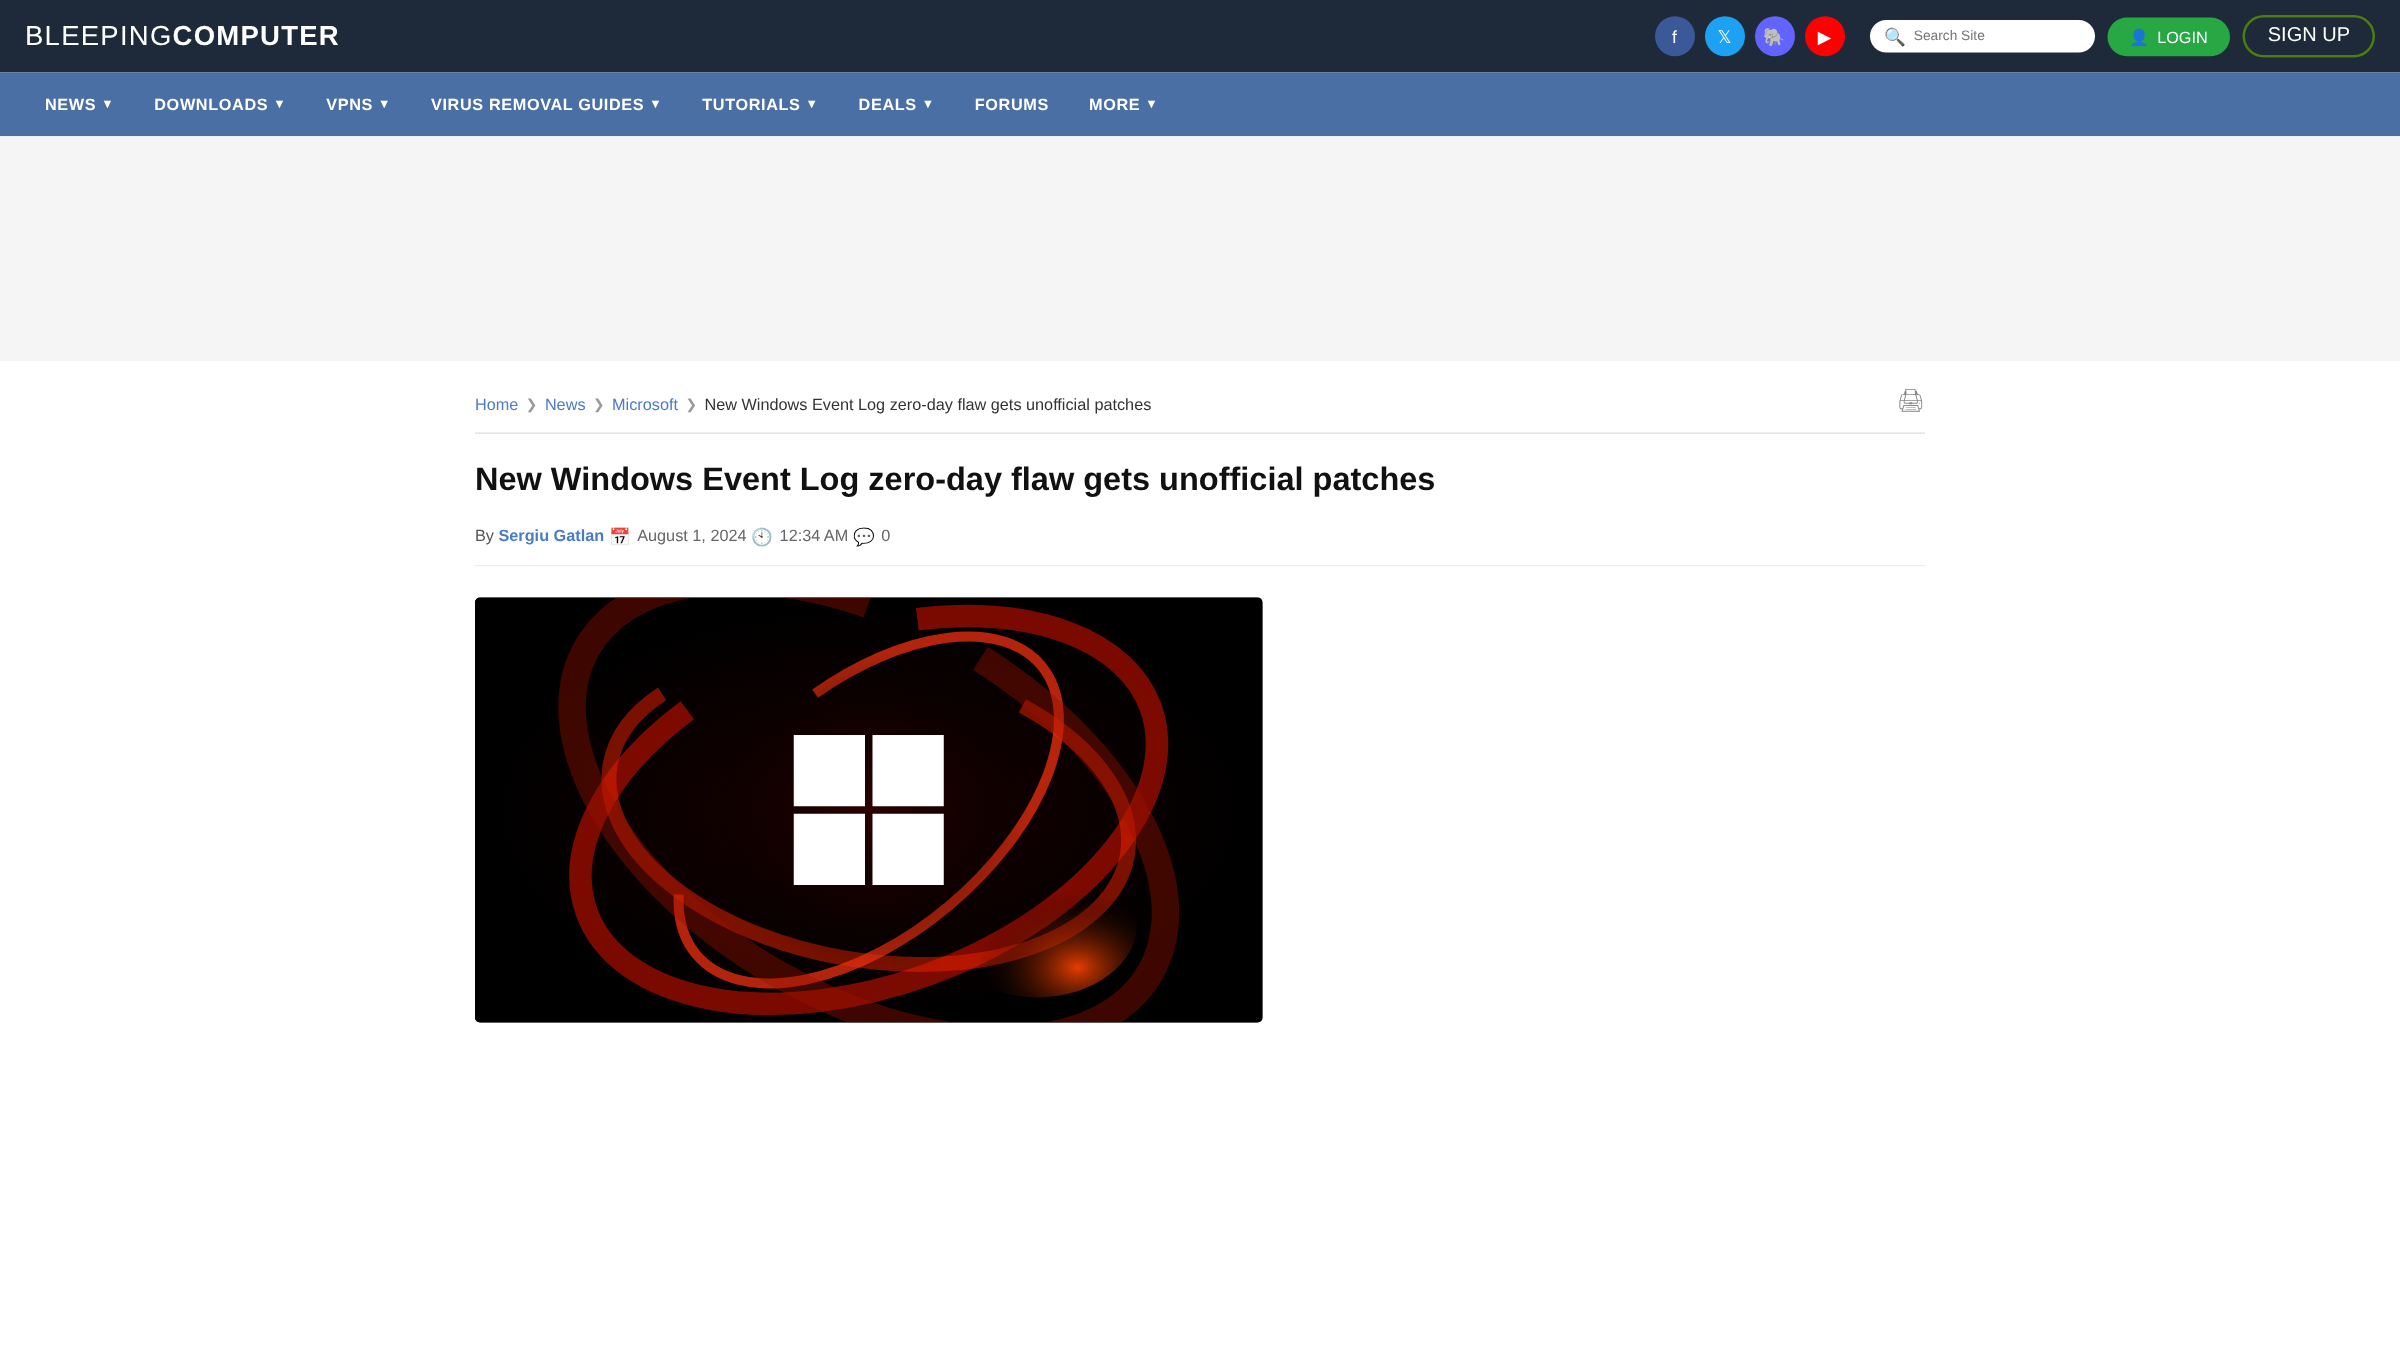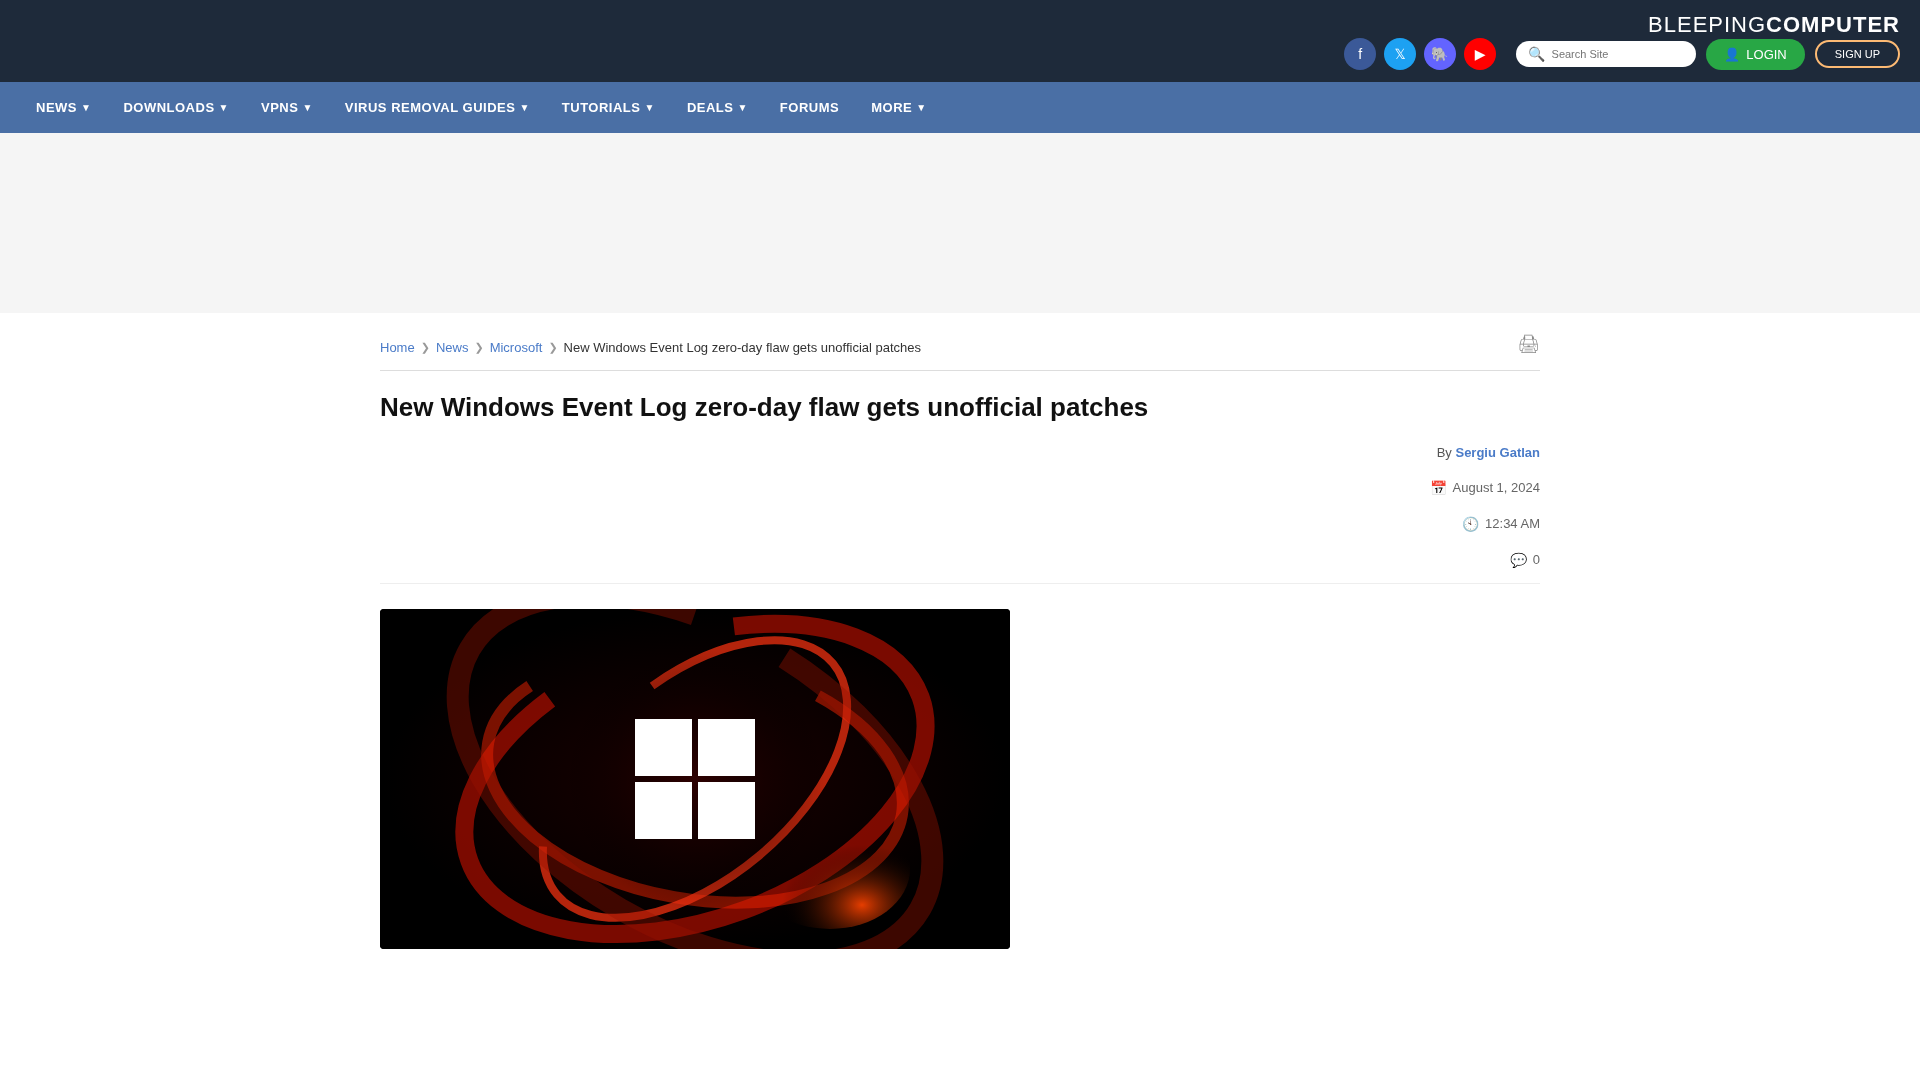--- a/index.html
+++ b/index.html
@@ -3,23 +3,22 @@
   <meta charset="utf-8">
   <style>
     * { margin: 0; padding: 0; box-sizing: border-box; }
     body { font-family: Arial, sans-serif; background: #fff; color: #333; }
 
     
     .header {
       background: #1e2a3a;
       padding: 12px 20px;
       display: flex;
-      align-items: flex-end;
+      align-items: center;
       justify-content: space-between;
-      flex-direction: column;
     }
     .logo {
       color: #fff;
       font-size: 22px;
       font-weight: 300;
       letter-spacing: 1px;
       text-decoration: none;
     }
     .logo strong { font-weight: 700; }
     .header-right {
@@ -71,24 +70,24 @@
       padding: 8px 18px;
       font-size: 13px;
       cursor: pointer;
       display: flex;
       align-items: center;
       gap: 6px;
     }
     .btn-signup {
       background: transparent;
       color: #fff;
-      border: 2px solid #fdba74;
+      border: 2px solid #4d7c0f;
       border-radius: 20px;
       padding: 6px 18px;
-      font-size: 11px;
+      font-size: 16px;
       cursor: pointer;
     }
 
     
     .nav-bar {
       background: #4a6fa5;
       display: flex;
       align-items: center;
       padding: 0 20px;
     }
@@ -160,28 +159,27 @@
     .article-title {
       font-size: 26px;
       font-weight: 700;
       color: #111;
       margin-bottom: 20px;
       line-height: 1.3;
     }
 
     .article-meta {
       display: flex;
-      align-items: flex-end;
-      gap: 20px;
+      align-items: flex-start;
+      gap: 4px;
       font-size: 13px;
       color: #555;
       margin-bottom: 25px;
       padding-bottom: 15px;
       border-bottom: 1px solid #eee;
-      flex-direction: column;
     }
     .meta-author a {
       color: #4a7bc8;
       text-decoration: none;
       font-weight: 600;
     }
     .meta-date, .meta-time, .meta-comments {
       display: flex;
       align-items: center;
       gap: 5px;

